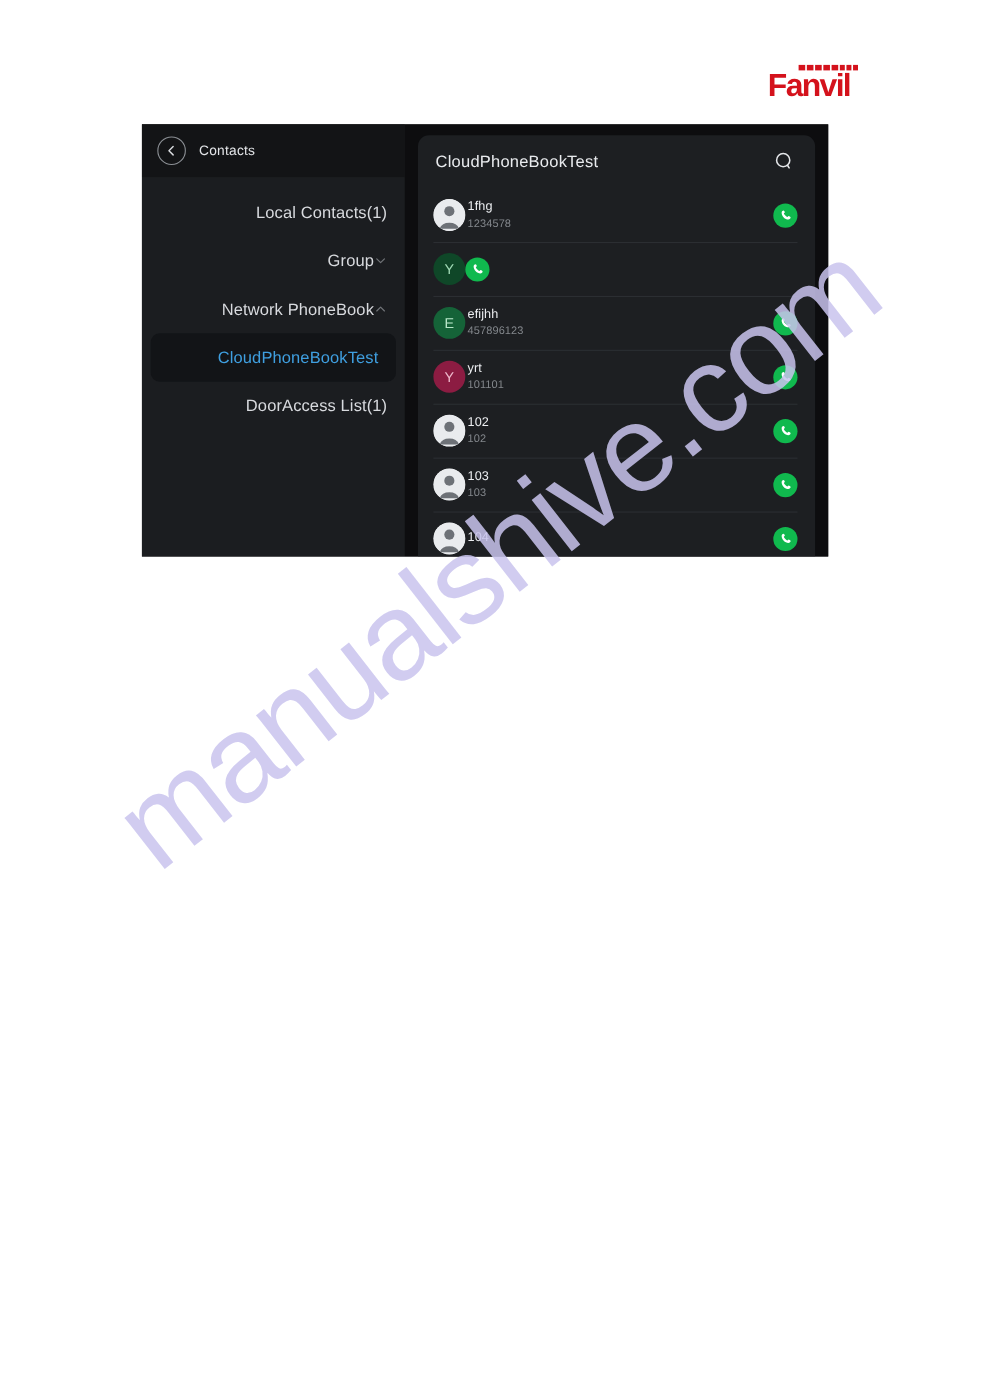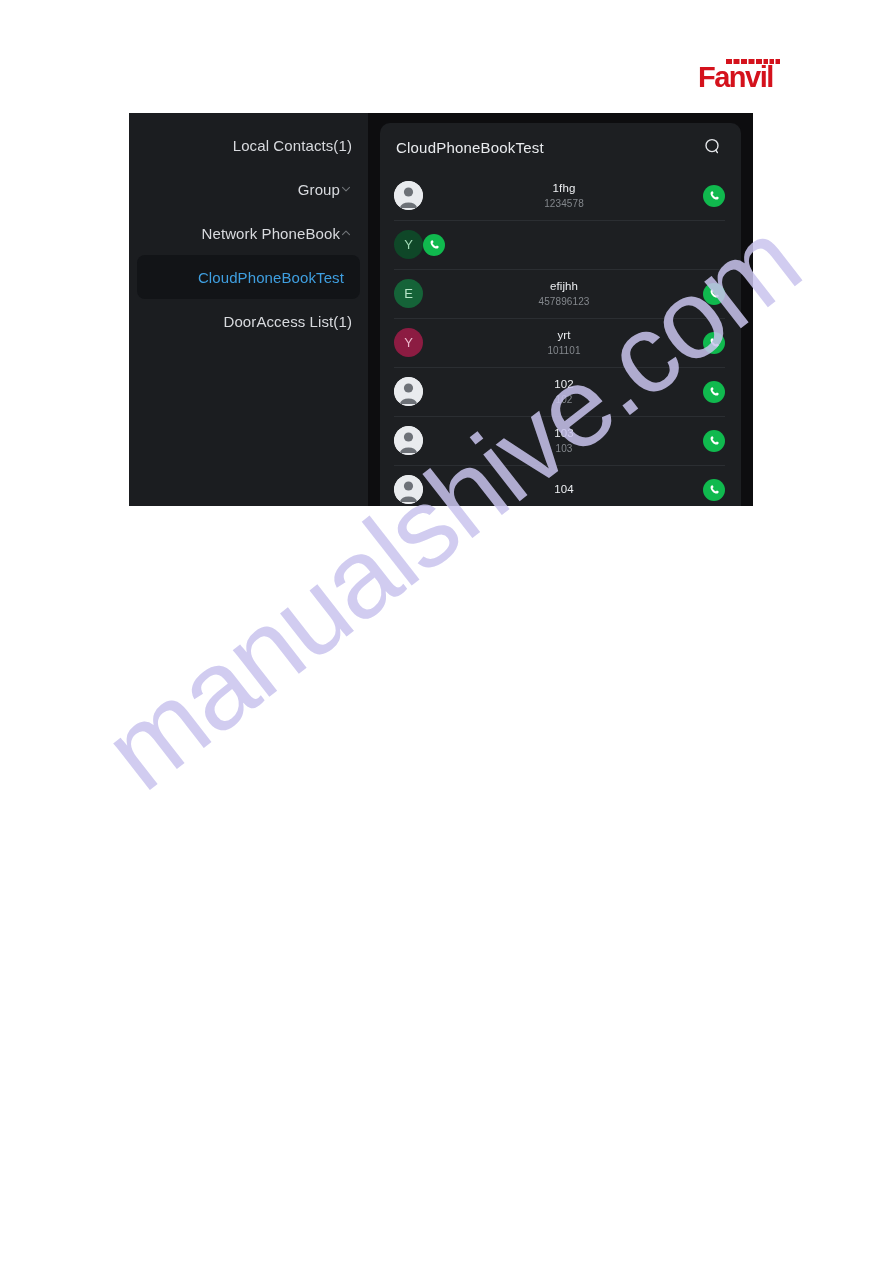--- a/index.html
+++ b/index.html
@@ -182,21 +182,20 @@
     align-items: center;
     justify-content: center;
     font-size: 13px;
     overflow: hidden;
   }
   .avatar.photo { background: #e9ebee; }
   .c-info {
     flex: 1 1 auto;
     margin-left: 2px;
     min-width: 0;
-    text-align: center;
   }
   .c-name {
     color: #eceef1;
     font-size: 11.5px;
     line-height: 15px;
     letter-spacing: 0.1px;
   }
   .c-num {
     color: #83878c;
     font-size: 10px;
@@ -229,20 +228,28 @@
       <rect x="145" y="8" width="9" height="10"></rect>
       <rect x="157" y="8" width="9" height="10"></rect>
     </g>
     <text x="2" y="64" font-family="Liberation Sans, sans-serif" font-size="58" font-weight="bold" fill="#d4121c" letter-spacing="-3">Fanvil</text>
   </svg>
 </div>
 
 <div id="device-shot">
 
   <div class="left-panel">
+    <div class="lp-header">
+      <div class="back-btn">
+        <svg width="12" height="12" viewBox="0 0 12 12">
+          <path d="M7.4 2.2 L3.6 6 L7.4 9.8" fill="none" stroke="#d8dade" stroke-width="1.3" stroke-linecap="round" stroke-linejoin="round"></path>
+        </svg>
+      </div>
+      <div class="lp-title">Contacts</div>
+    </div>
 
     <div class="lp-list">
 
       <div class="lp-item">
         <span class="lp-label">Local Contacts(1)</span>
       </div>
 
       <div class="lp-item">
         <span class="lp-label">Group</span>
         <svg class="chev" viewBox="0 0 12 12">

